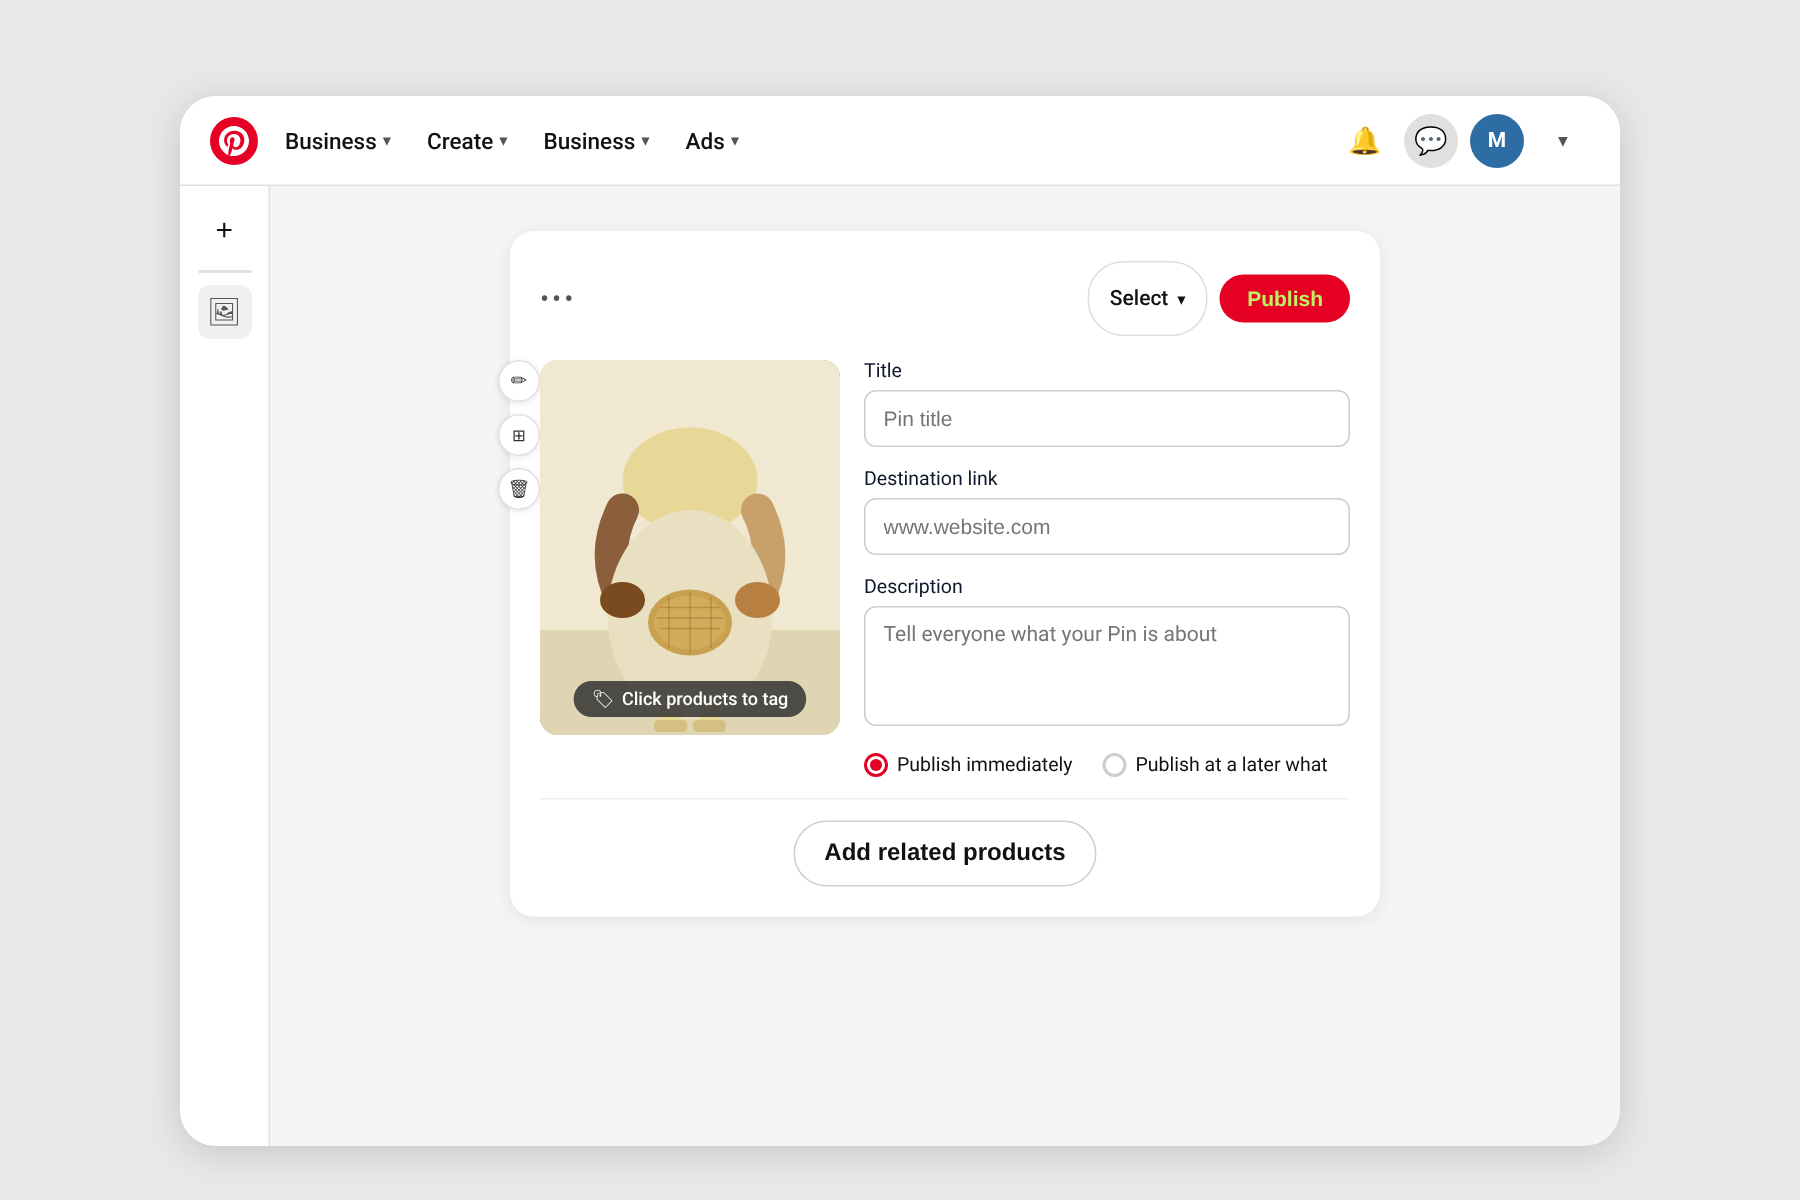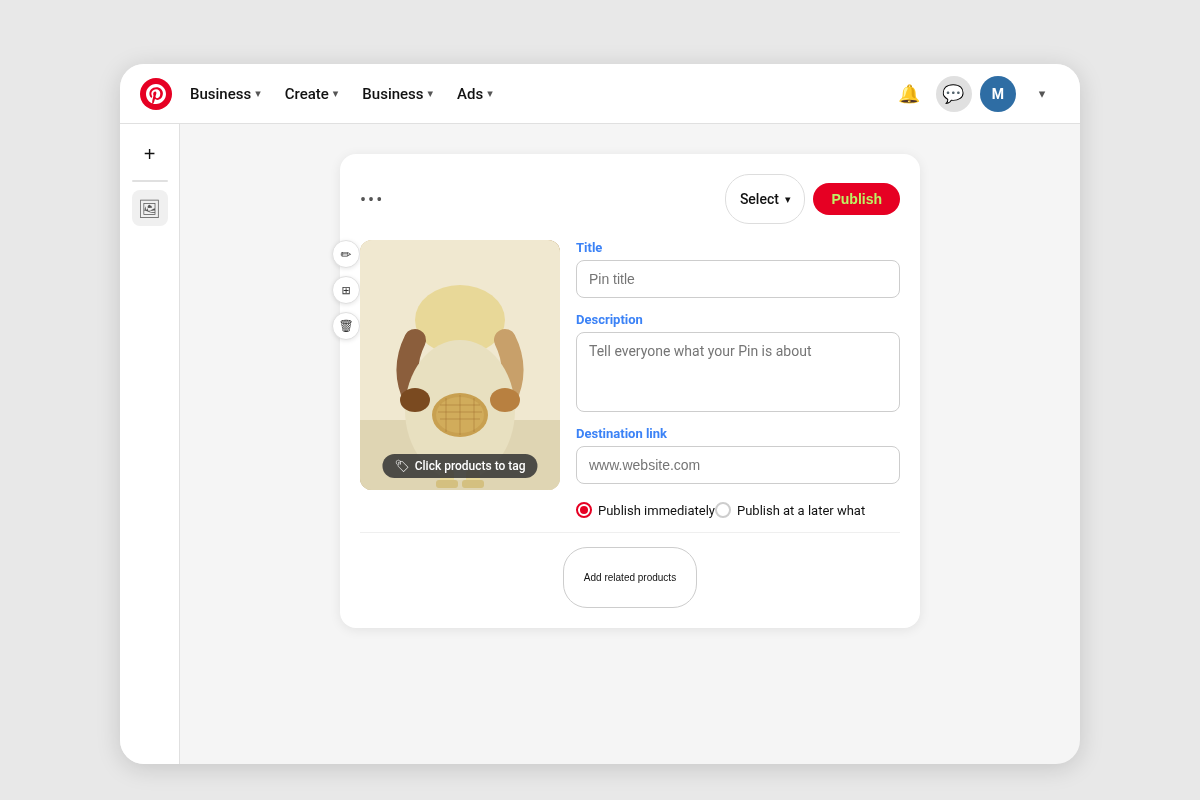--- a/index.html
+++ b/index.html
@@ -286,22 +286,22 @@
       flex-direction: column;
       gap: 14px;
     }
     .form-group {
       display: flex;
       flex-direction: column;
       gap: 5px;
     }
     .form-label {
       font-size: 13px;
-      font-weight: 700;
-      color: #3b82f6;
+      font-weight: 400;
+      color: #0f172a;
     }
     .form-input {
       border: 1px solid #cdcdcd;
       border-radius: 8px;
       padding: 10px 12px;
       font-size: 14px;
       color: #404040;
       outline: none;
       background: #fff;
       width: 100%;
@@ -315,20 +315,21 @@
       outline: none;
       background: #fff;
       width: 100%;
       resize: none;
       height: 80px;
       font-family: inherit;
     }
     
     .publish-options {
       display: flex;
+      gap: 20px;
       align-items: flex-end;
       margin-top: 4px;
     }
     .radio-option {
       display: flex;
       align-items: center;
       gap: 6px;
       font-size: 13px;
       color: #111;
       cursor: pointer;
@@ -357,23 +358,23 @@
     .add-products-section {
       margin-top: 14px;
       padding-top: 14px;
       border-top: 1px solid #efefef;
       text-align: center;
     }
     .add-products-btn {
       background: transparent;
       border: 1.5px solid #cdcdcd;
       border-radius: 24px;
-      padding: 24px 20px;
-      font-size: 10px;
-      font-weight: 400;
+      padding: 12px 20px;
+      font-size: 16px;
+      font-weight: 700;
       color: #111;
       cursor: pointer;
     }
   </style>
 </head>
 <body>
 
 <div class="browser-window">
 
   <nav class="navbar">
@@ -500,26 +501,26 @@
               </div>
             </div>
           </div>
 
           <div class="pin-form">
             <div class="form-group">
               <label class="form-label">Title</label>
               <input class="form-input" type="text" placeholder="Pin title" style="">
             </div>
             <div class="form-group">
+              <label class="form-label">Destination link</label>
+              <input class="form-input" type="text" placeholder="www.website.com" style="">
+            </div>
+            <div class="form-group">
               <label class="form-label">Description</label>
               <textarea class="form-textarea" placeholder="Tell everyone what your Pin is about" style=""></textarea>
-            </div>
-            <div class="form-group">
-              <label class="form-label">Destination link</label>
-              <input class="form-input" type="text" placeholder="www.website.com" style="">
             </div>
 
             <div class="publish-options">
               <label class="radio-option">
                 <div class="radio-btn selected"></div>
                 <span>Publish immediately</span>
               </label>
               <label class="radio-option">
                 <div class="radio-btn"></div>
                 <span>Publish at a later what</span>

